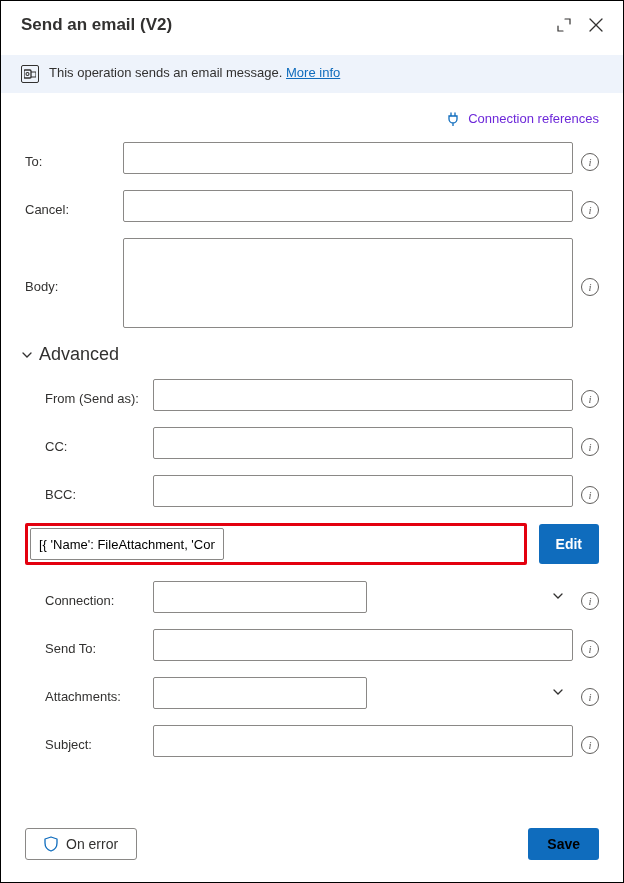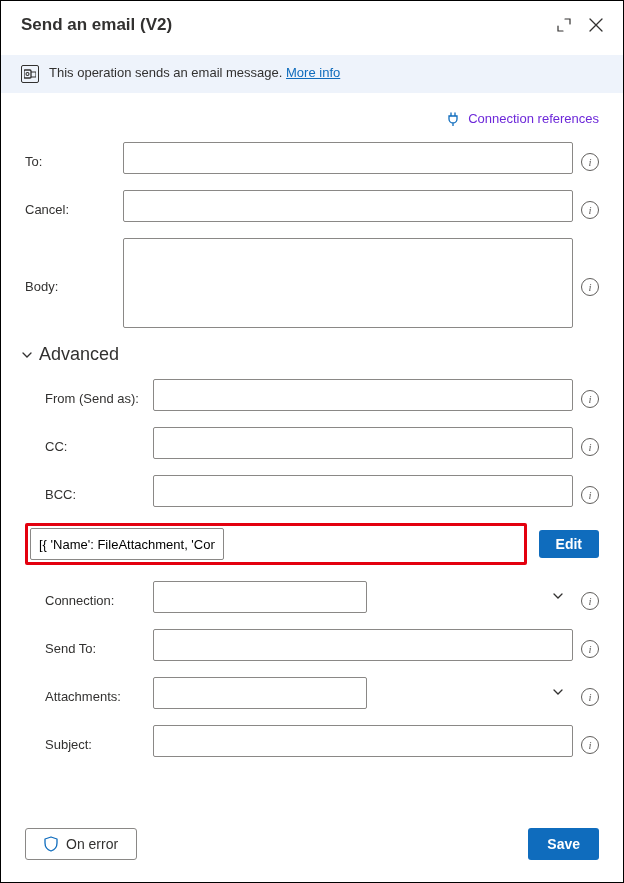--- a/index.html
+++ b/index.html
@@ -24,23 +24,23 @@
     textarea.input { resize:none;}
     .info-icon { width:18px; height:18px; border:1.3px solid #605e5c; border-radius:50%; display:flex; align-items:center; justify-content:center; font-size:11px; font-style:italic; margin-top:7px; color:#605e5c; font-family: Georgia, serif;}
     .section-h { display:flex; align-items:center; gap:6px; margin: 8px 0 14px -4px; font-size:18px; }
     .select-wrap { position:relative; flex:1;}
     .select-wrap .input { padding-right:28px; }
     .chev { position:absolute; right:8px; top:8px; pointer-events:none;}
     .attach-row { display:flex; align-items:center; gap:12px; margin-bottom:16px;}
     .attach-box { flex:1; border:3px solid #e3000f; border-radius:2px; padding:2px;}
     .attach-box .input { border:1px solid #8a8886;}
     .btn { height:32px; padding:0 18px; border-radius:3px; font-size:14px; font-weight:600; cursor:pointer; border:1px solid transparent; font-family:inherit;}
-    .btn-primary { background:#0f6cbd; color:#ffffff;}
+    .btn-primary { background:#0f6cbd; color:#000000;}
     .btn-default { background:#fff; color:#323130; border-color:#8a8886; font-weight:400;}
-    .btn-edit { background:#0f6cbd; color:#fff; font-weight:600; height:28px; padding:0 16px;}
+    .btn-edit { background:#0f6cbd; color:#fff; font-weight:600; height:40px; padding:0 16px;}
     .footer { display:flex; justify-content:space-between; align-items:center; padding:18px 24px 22px; border-top: none;}
     .footer-right { display:flex; gap:12px;}
     .onerr { display:flex; align-items:center; gap:8px;}
     .shield { width:14px; height:16px; }
     .form::-webkit-scrollbar{display:none;}
   </style>
 </head>
 <body>
 
 <div class="dialog">

